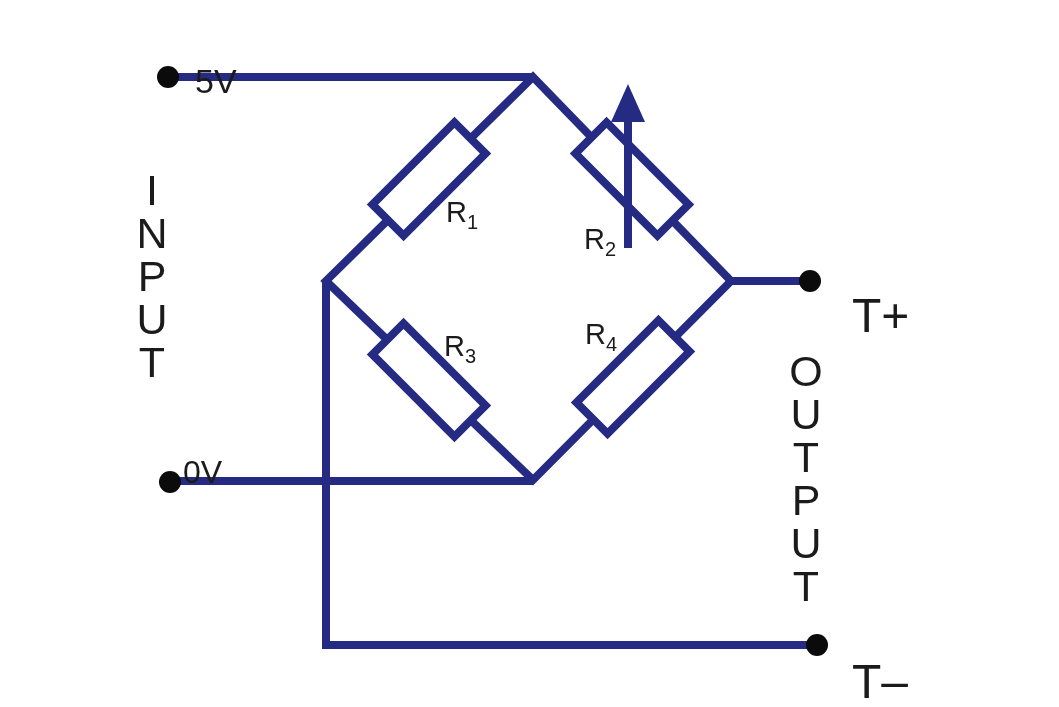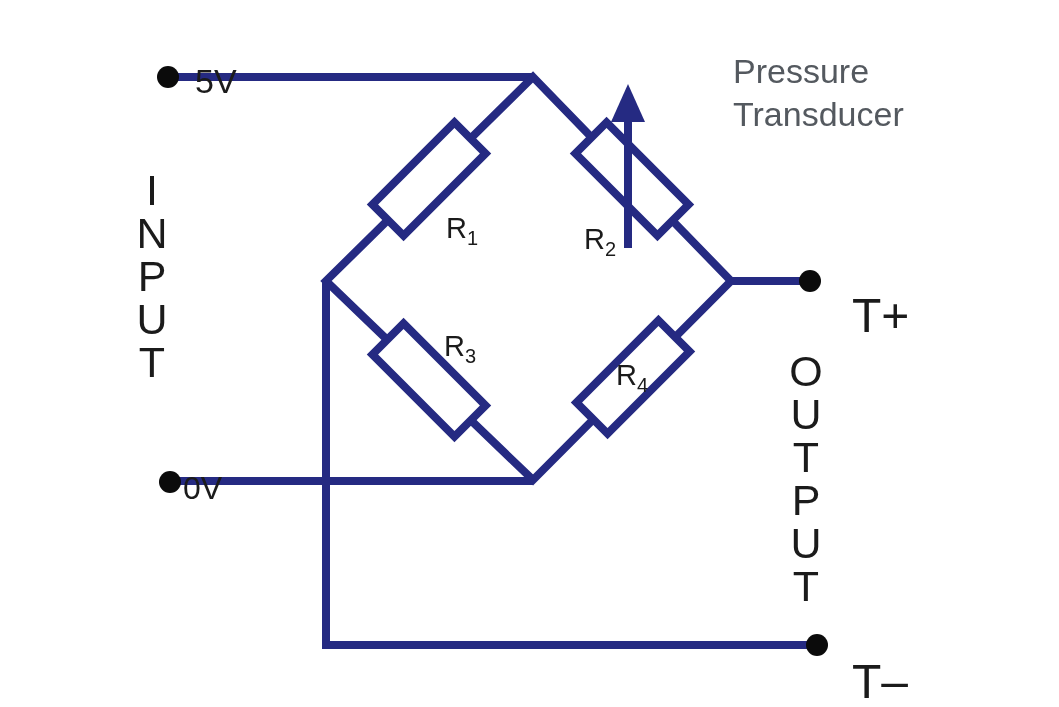--- a/index.html
+++ b/index.html
@@ -112,21 +112,21 @@
     <polygon class="arrow-head" points="628,84 611,122 645,122"></polygon>
 
     <circle class="terminal-dot" cx="168" cy="77" r="11"></circle>
     <circle class="terminal-dot" cx="170" cy="482" r="11"></circle>
     <circle class="terminal-dot" cx="810" cy="281" r="11"></circle>
     <circle class="terminal-dot" cx="817" cy="645" r="11"></circle>
   </svg>
 
   <div class="lbl supply-lbl" style="left:195px; top:30px;">5V</div>
 
-  <div class="lbl supply-lbl" style="left:183px; top:438px; font-size:32px;">0V</div>
+  <div class="lbl supply-lbl" style="left:183px; top:422px; font-size:32px;">0V</div>
 
   <div class="lbl out-lbl" style="left:852px; top:256px;">T+</div>
 
   <div class="lbl out-lbl" style="left:852px; top:622px;">T–</div>
 
   <div class="port-word" style="left:152px; top:169px;">
       <div>I</div>
       <div>N</div>
       <div>P</div>
       <div>U</div>
@@ -135,23 +135,22 @@
 
   <div class="port-word" style="left:806px; top:350px;">
       <div>O</div>
       <div>U</div>
       <div>T</div>
       <div>P</div>
       <div>U</div>
       <div>T</div>
     </div>
 
-  <div class="diagram-title">Pressure Transducer</div>
 
-  <div class="rlbl" style="left:446px; top:212px;"><span>R</span><sub>1</sub></div>
+  <div class="rlbl" style="left:446px; top:196px;"><span>R</span><sub>1</sub></div>
 
   <div class="rlbl" style="left:584px; top:223px;"><span>R</span><sub>2</sub></div>
 
   <div class="rlbl" style="left:444px; top:330px;"><span>R</span><sub>3</sub></div>
 
-  <div class="rlbl" style="left:616px; top:318px;margin-top:41px;"><span>R</span><sub>4</sub></div>
+  <div class="rlbl" style="left:585px; top:318px;"><span>R</span><sub>4</sub></div>
 
 </div>
 
 </body></html>

